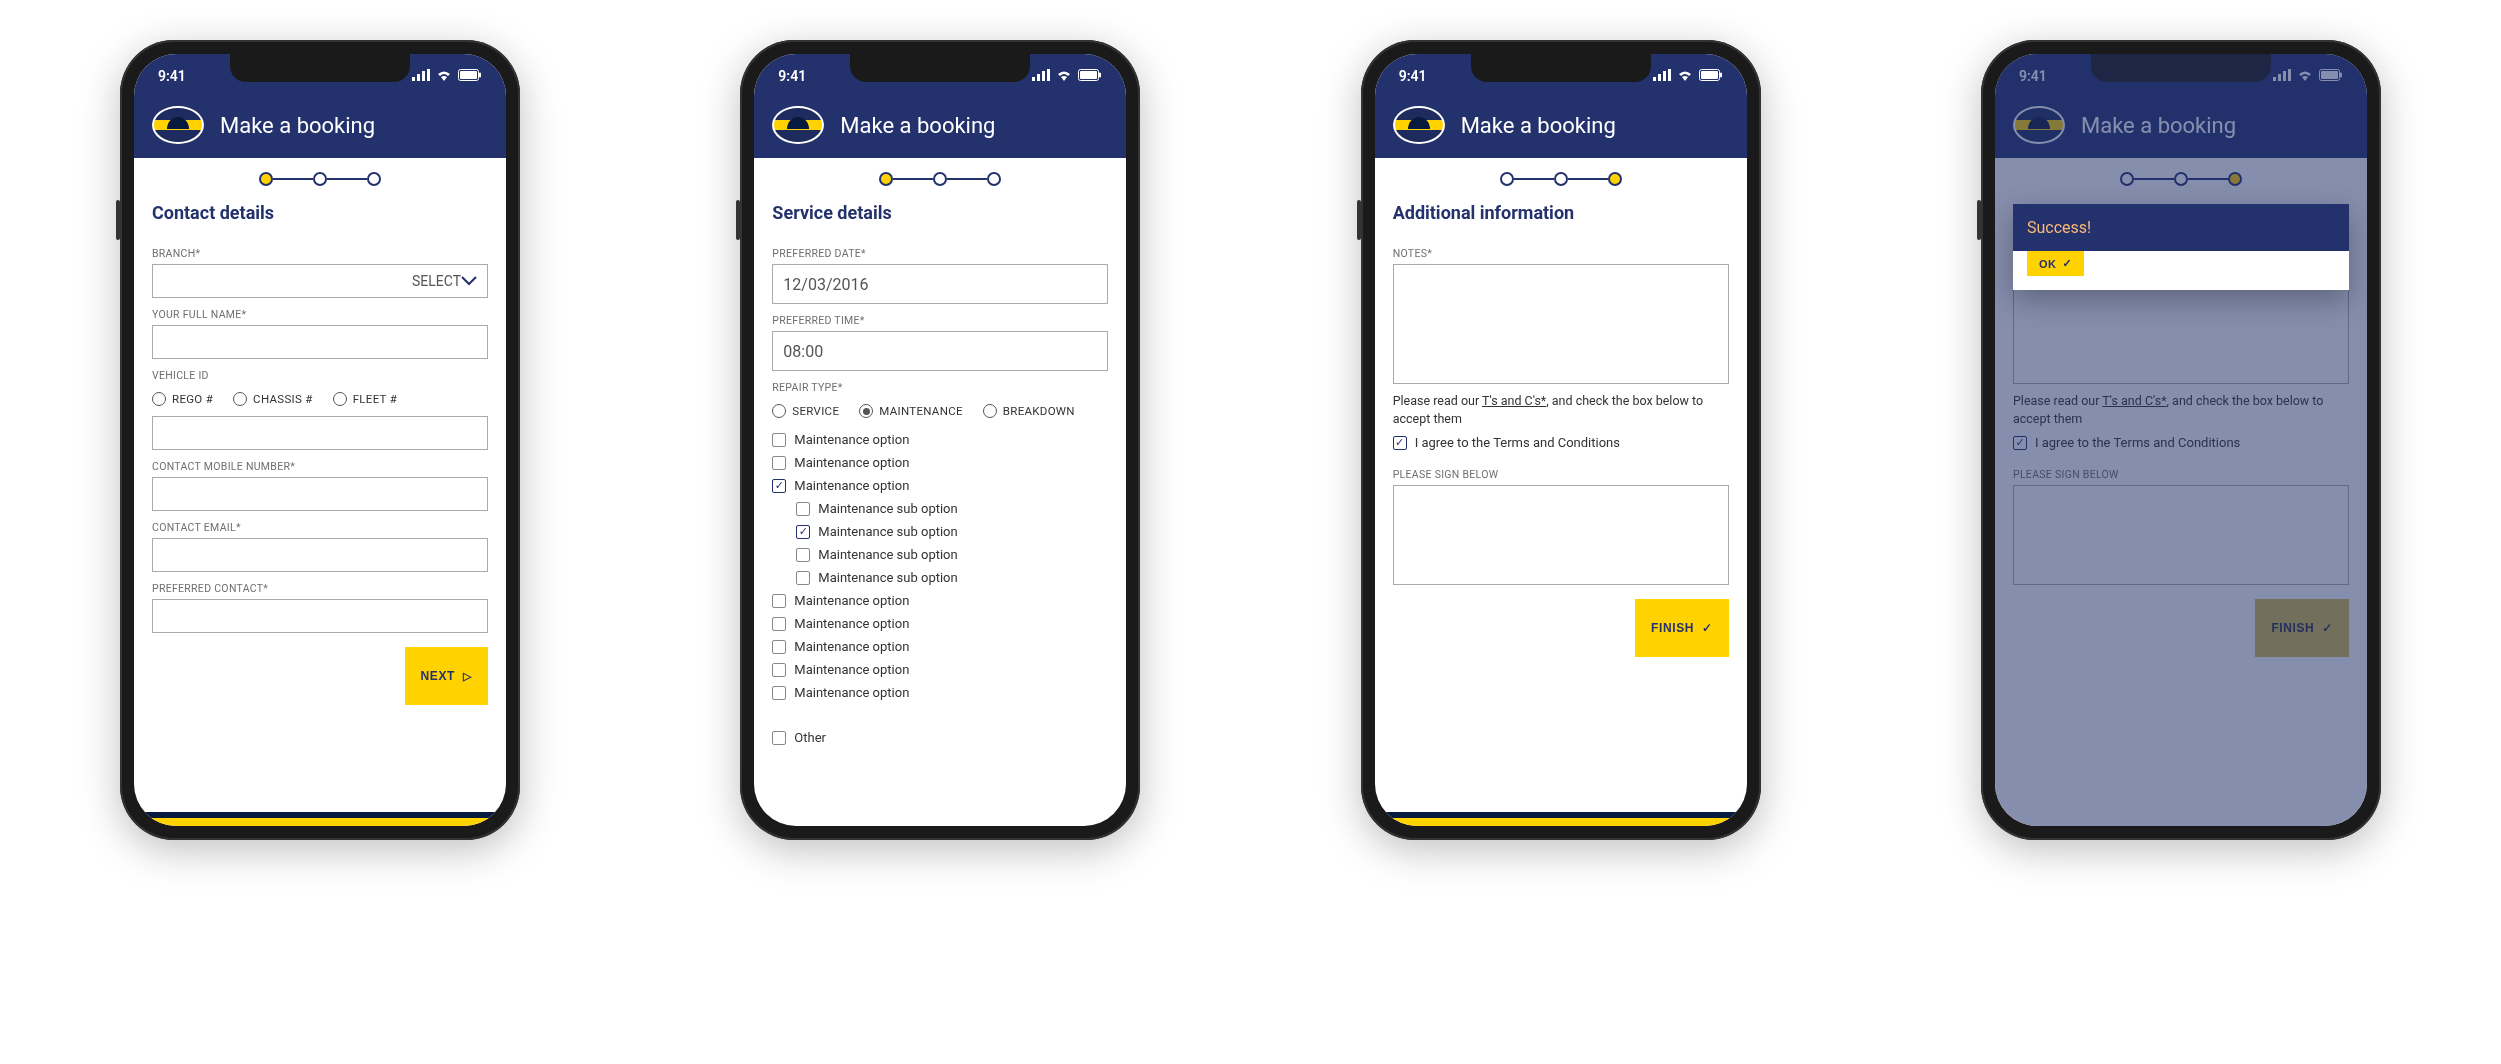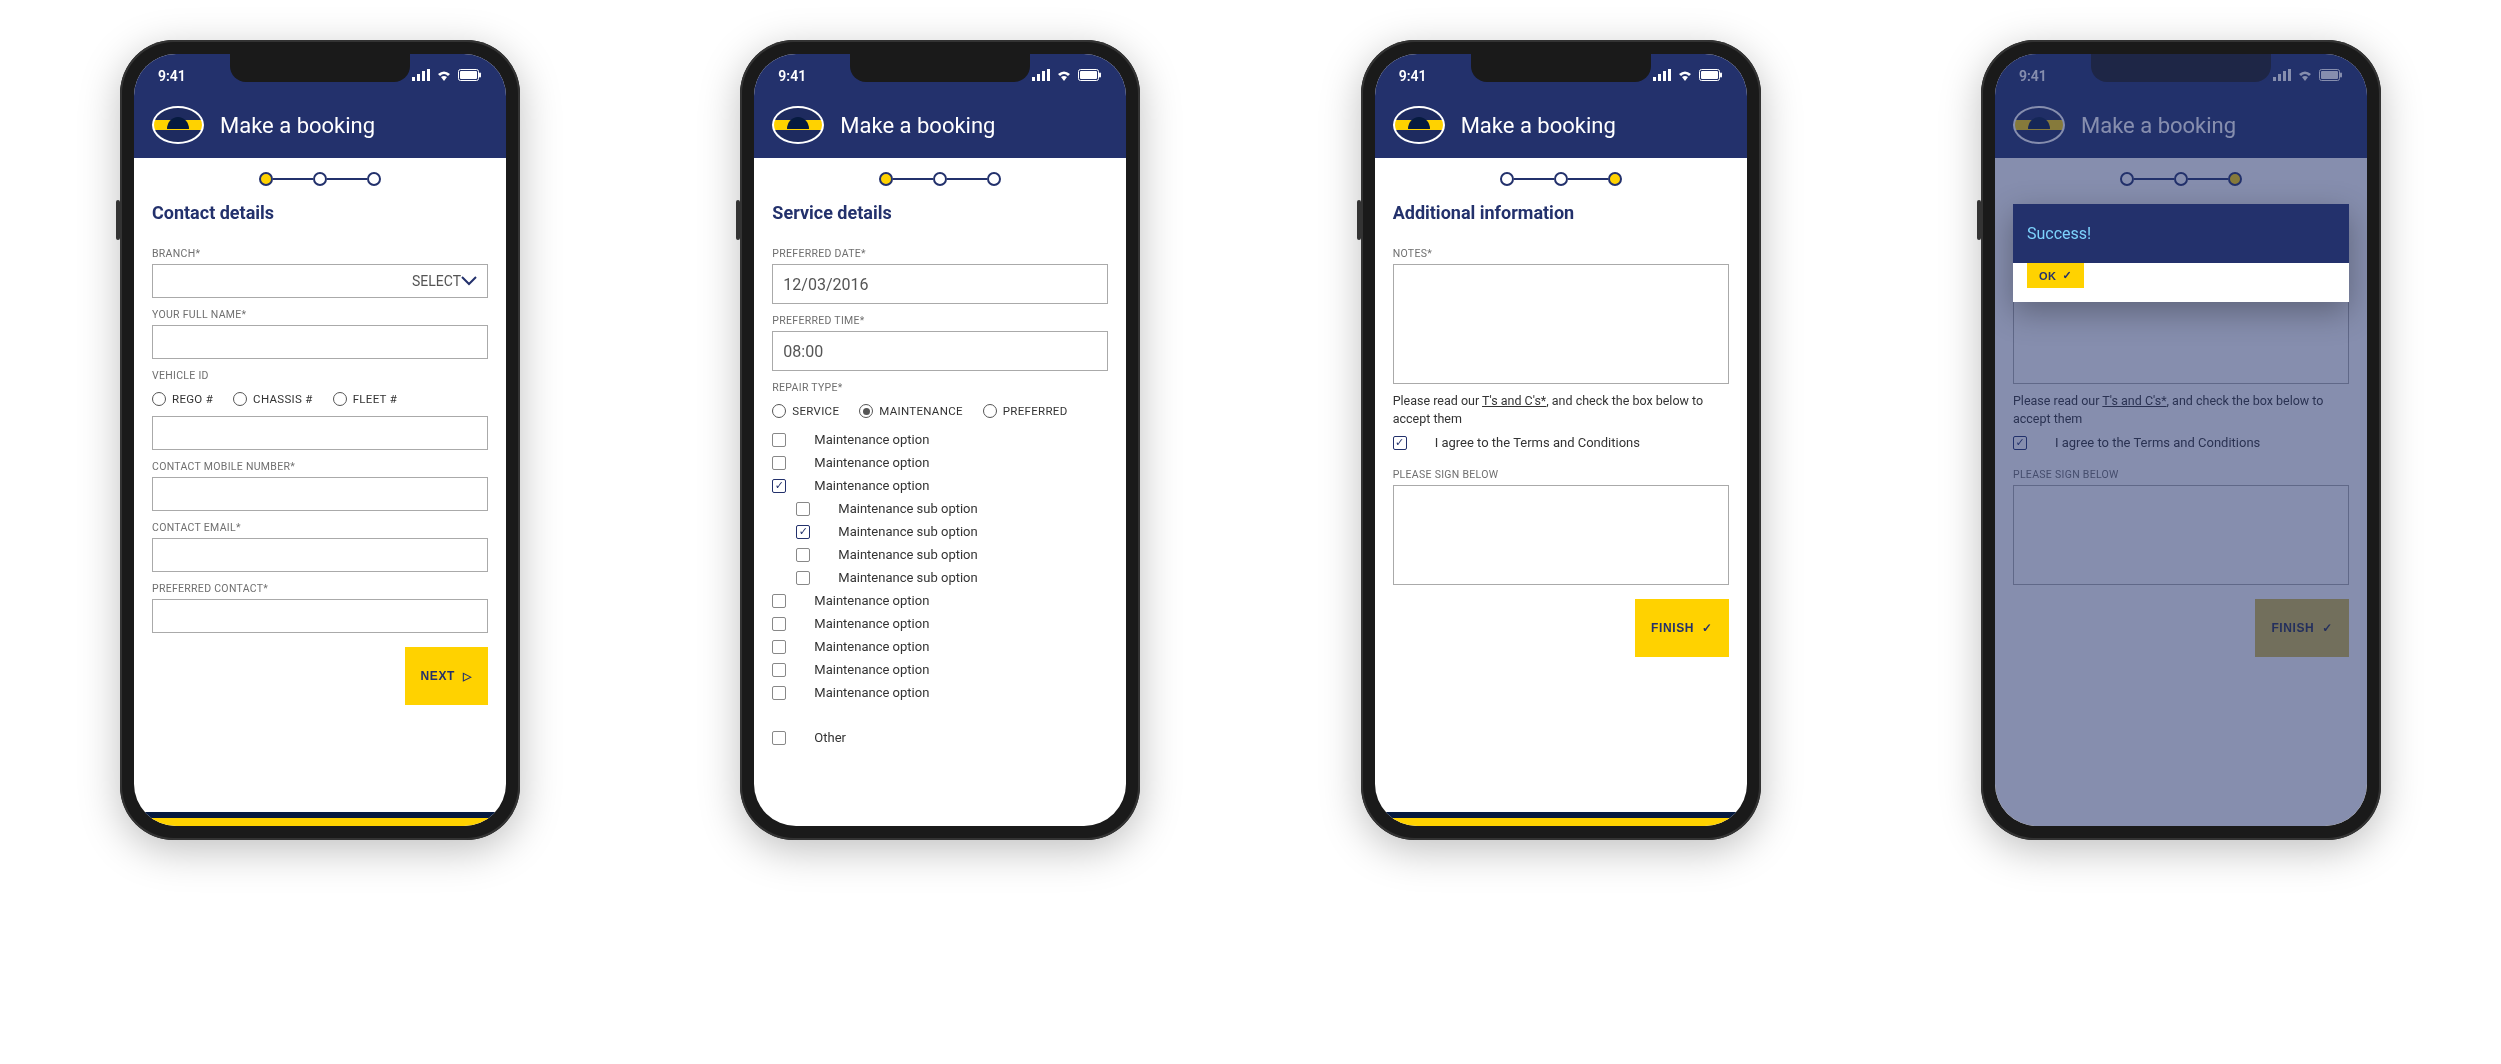--- a/index.html
+++ b/index.html
@@ -199,21 +199,21 @@
     justify-content: center;
     box-sizing:border-box;
   }
   .radio.checked::after {
     content:'';
     width:7px;height:7px;border-radius:50%;background:#555;
   }
   .check-row {
     display: flex;
     align-items: center;
-    gap: 28px;
+    gap: 8px;
     font-size: 13px;
     color: #333;
     padding: 4px 0;
   }
   .checkbox {
     width: 14px;
     height: 14px;
     border: 1.5px solid #888;
     border-radius: 2px;
     display:flex;align-items:center;justify-content:center;
@@ -270,23 +270,23 @@
   .modal {
     position:absolute;
     z-index:60;
     left:18px; right:18px;
     top:150px;
     background:#fff;
     box-shadow: 0 10px 30px rgba(0,0,0,0.3);
   }
   .modal-header {
     background: var(--navy);
-    color:#7dd3fc;
+    color:#fdba74;
     font-size:16px;
-    padding:20px 14px;
+    padding:14px 14px;
   }
   .modal-body {
     padding:14px;
     font-size:13px;
     color:#333;
     line-height:1.4;
   }
   .modal-body p { margin:0 0 10px 0; }
   .modal-actions { display:flex; padding:0 14px 14px 14px;}
   .btn-small {
@@ -465,21 +465,21 @@
           <label class="radio-item">
             <span class="radio"></span>
             <span>SERVICE</span>
           </label>
           <label class="radio-item">
             <span class="radio checked"></span>
             <span>MAINTENANCE</span>
           </label>
           <label class="radio-item">
             <span class="radio"></span>
-            <span>PREFERRED</span>
+            <span>BREAKDOWN</span>
           </label>
         </div>
 
         <div id="screen2-options">
             <div class="check-row">
               <span class="checkbox"></span>
               <span>Maintenance option</span>
             </div>
             <div class="check-row">
               <span class="checkbox"></span>

